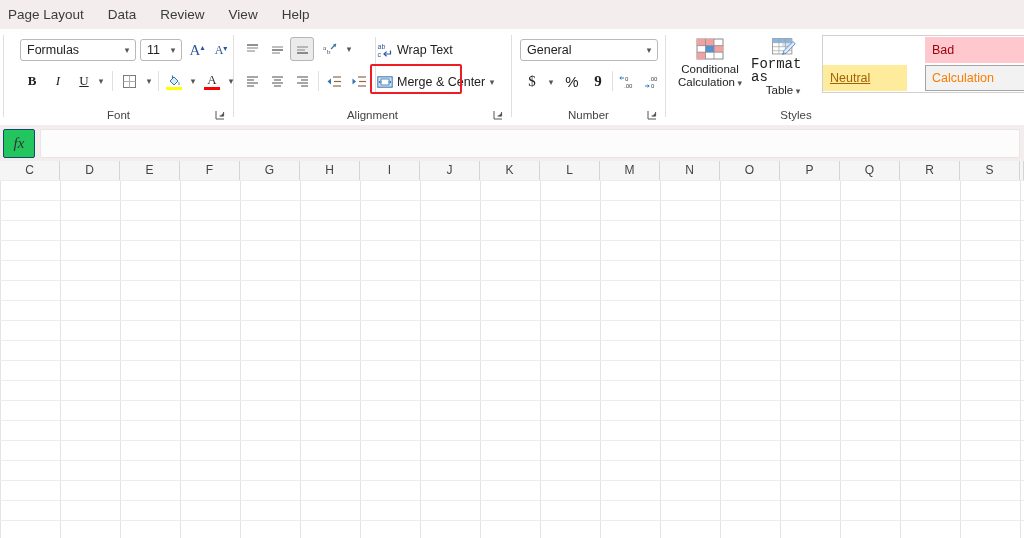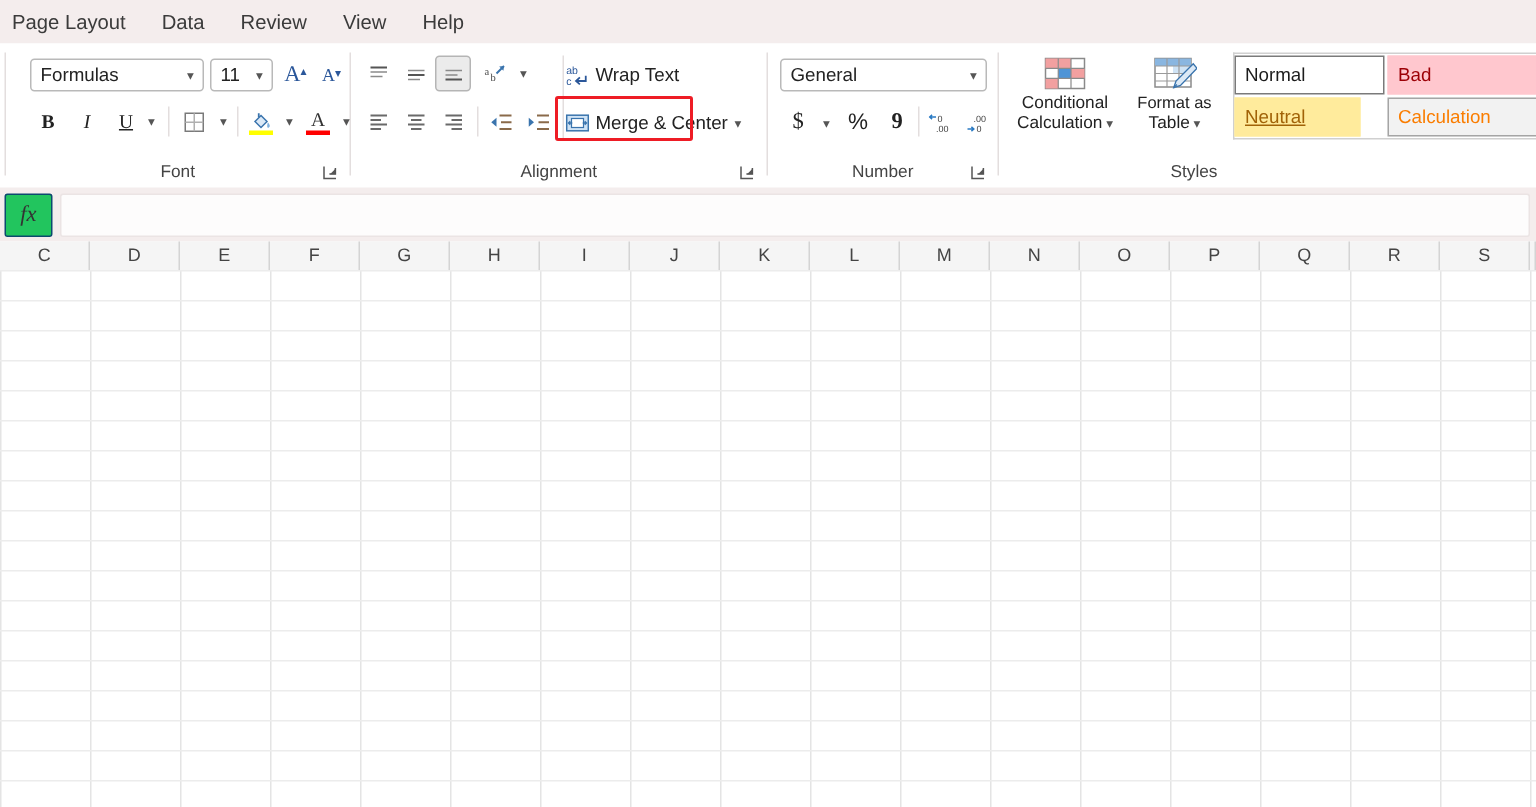--- a/index.html
+++ b/index.html
@@ -432,31 +432,28 @@
               <rect x="2" y="2" width="24" height="5" fill="#8ab6e0"></rect>
               <rect x="14" y="7" width="12" height="5" fill="#cfe3f5"></rect>
               <line x1="10" y1="2" x2="10" y2="21" stroke="#9a9a9a" stroke-width="0.8"></line>
               <line x1="18" y1="2" x2="18" y2="21" stroke="#9a9a9a" stroke-width="0.8"></line>
               <line x1="2" y1="7" x2="26" y2="7" stroke="#9a9a9a" stroke-width="0.8"></line>
               <line x1="2" y1="12" x2="26" y2="12" stroke="#9a9a9a" stroke-width="0.8"></line>
               <line x1="2" y1="17" x2="26" y2="17" stroke="#9a9a9a" stroke-width="0.8"></line>
               <path d="M27.5 5.5 L16 17 L14.5 21.5 L19 20 L30 8.5 Z" fill="#dce9f6" stroke="#3a74ad" stroke-width="0.9"></path>
               <path d="M14.5 21.5 L16.6 19.4" stroke="#3a74ad" stroke-width="0.9"></path>
             </svg>
-            <span style="font-size:11px;line-height:13px;color:#222;">Format as</span>
+            <span style="font-size:14px;line-height:13px;color:#222;font-family:Liberation Mono, monospace;">Format as</span>
             <span style="font-size:11.5px;line-height:13px;color:#222;">
               <span>Table</span><span class="caret"> ▾</span>
             </span>
           </div>
 
           <div id="stylegallery" style="position:absolute; left:156px; top:6px; width:202px; height:56px;
                border:1px solid #d0d0d0; border-right:none; background:#fff;">
-              <div class="stylecell" style="left: 0px; top: 1px; width: 100px; height: 26px; background: rgb(255, 255, 255); color: rgb(28, 28, 28); border: 1px solid rgb(122, 122, 122);">
-                <span>Normal</span>
-              </div>
               <div class="stylecell" style="left: 102px; top: 1px; width: 100px; height: 26px; background: rgb(255, 199, 206); color: rgb(156, 0, 6); border: 1px solid rgb(255, 199, 206);">
                 <span>Bad</span>
               </div>
               <div class="stylecell" style="left: 0px; top: 29px; width: 84px; height: 26px; background: rgb(255, 235, 156); color: #a16207; border: 1px solid rgb(255, 235, 156); text-decoration: underline;">
                 <span>Neutral</span>
               </div>
               <div class="stylecell" style="left: 102px; top: 29px; width: 100px; height: 26px; background: rgb(242, 242, 242); color: rgb(250, 125, 0); border: 1px solid rgb(165, 165, 165);">
                 <span>Calculation</span>
               </div>
             </div>

